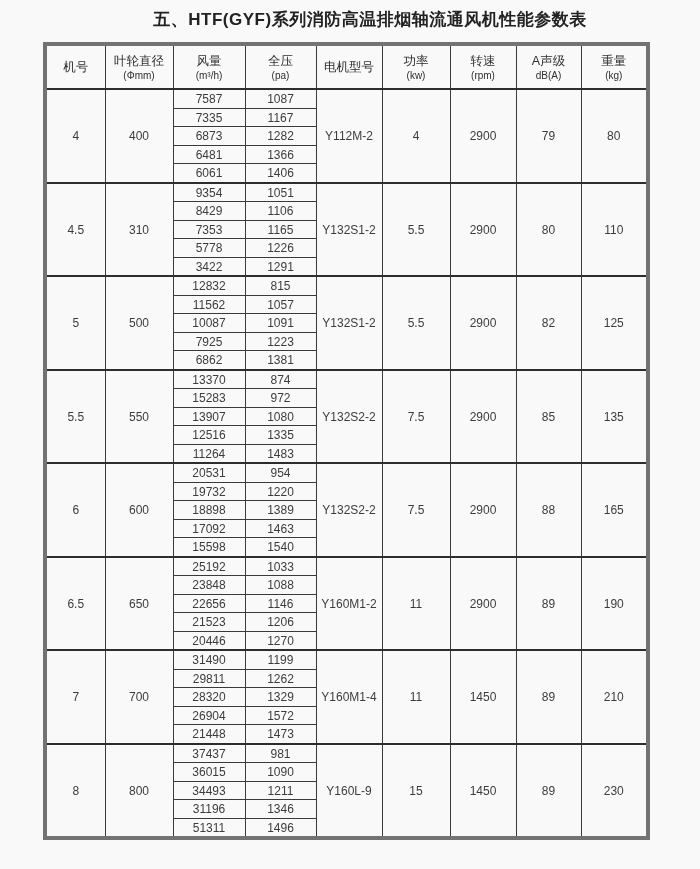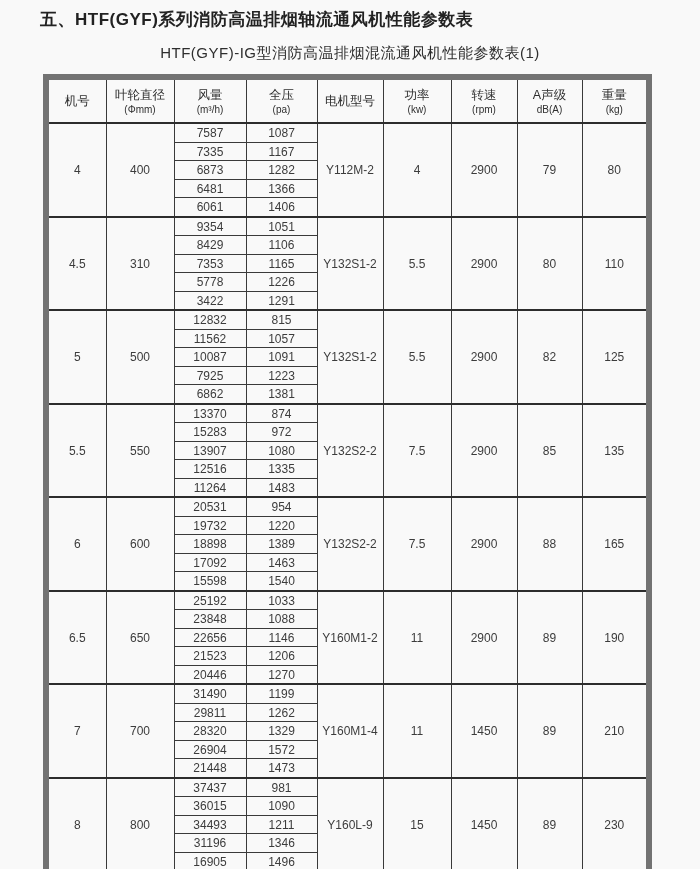--- a/index.html
+++ b/index.html
@@ -6,30 +6,30 @@
   body{
     width:700px;height:869px;
     background:#f9f9f9;
     font-family:"Liberation Sans","DejaVu Sans",sans-serif;
     color:#333;
   }
   .page{position:relative;width:700px;height:869px;overflow:hidden;}
   .doc-title{
     margin:0;padding:9px 0 0 40px;
     font-size:17px;font-weight:700;color:#222;
-    letter-spacing:0.5px;line-height:1.25;
+    letter-spacing:0.5px;line-height:1.25;text-align:center;
   }
   .doc-subtitle{
     margin:14px 0 0 0;text-align:center;
     font-size:15px;color:#2e2e2e;letter-spacing:0.5px;line-height:1.2;
   }
   table.perf{
     border-collapse:collapse;table-layout:fixed;
     margin:12px 0 0 43px;
-    border:6px solid #737373;
+    border:4px solid #737373;
     background:transparent;
   }
   .perf th,.perf td{
     border:1px solid #3a3a3a;
     text-align:center;vertical-align:middle;
     padding:0;overflow:hidden;white-space:nowrap;
   }
   .perf thead th{height:42px;font-weight:400;}
   .hwrap{
     display:flex;flex-direction:column;justify-content:center;align-items:center;
@@ -40,21 +40,20 @@
   .perf tbody td{height:17.5px;font-size:12px;color:#3c3c3c;}
   .perf tbody tr.group-start td{border-top:2px solid #2d2d2d;}
 </style>
 </head>
 <body>
 
 <div class="page">
 
   <h1 class="doc-title">五、HTF(GYF)系列消防高温排烟轴流通风机性能参数表</h1>
 
-  <div class="doc-subtitle">HTF(GYF)-IG型消防高温排烟混流通风机性能参数表(1)</div>
 
   <table class="perf">
     <colgroup>
       <col style="width:60px">
         <col style="width:68px">
         <col style="width:72px">
       <col style="width:71px">
         <col style="width:66px">
         <col style="width:68px">
       <col style="width:66px">
@@ -326,19 +325,19 @@
         </tr>
         <tr>
           <td>34493</td>
           <td>1211</td>
         </tr>
         <tr>
           <td>31196</td>
           <td>1346</td>
         </tr>
         <tr>
-          <td>16905</td>
+          <td>51311</td>
           <td>1496</td>
         </tr>
       </tbody>
   </table>
 
 </div>
 
 </body></html>

